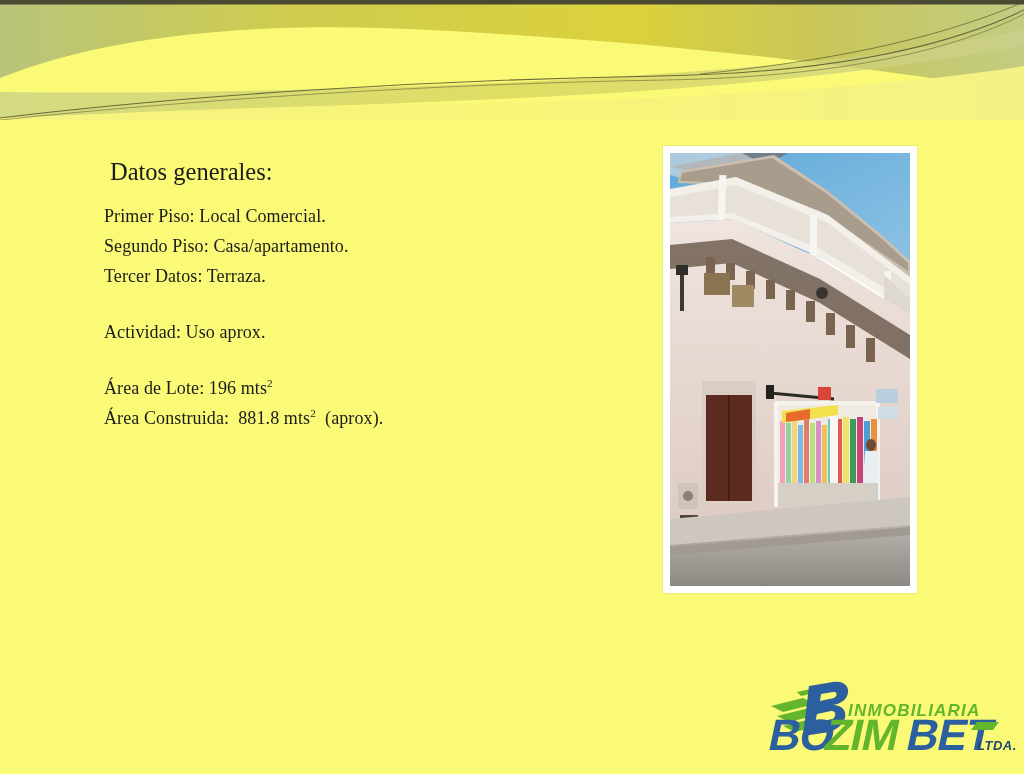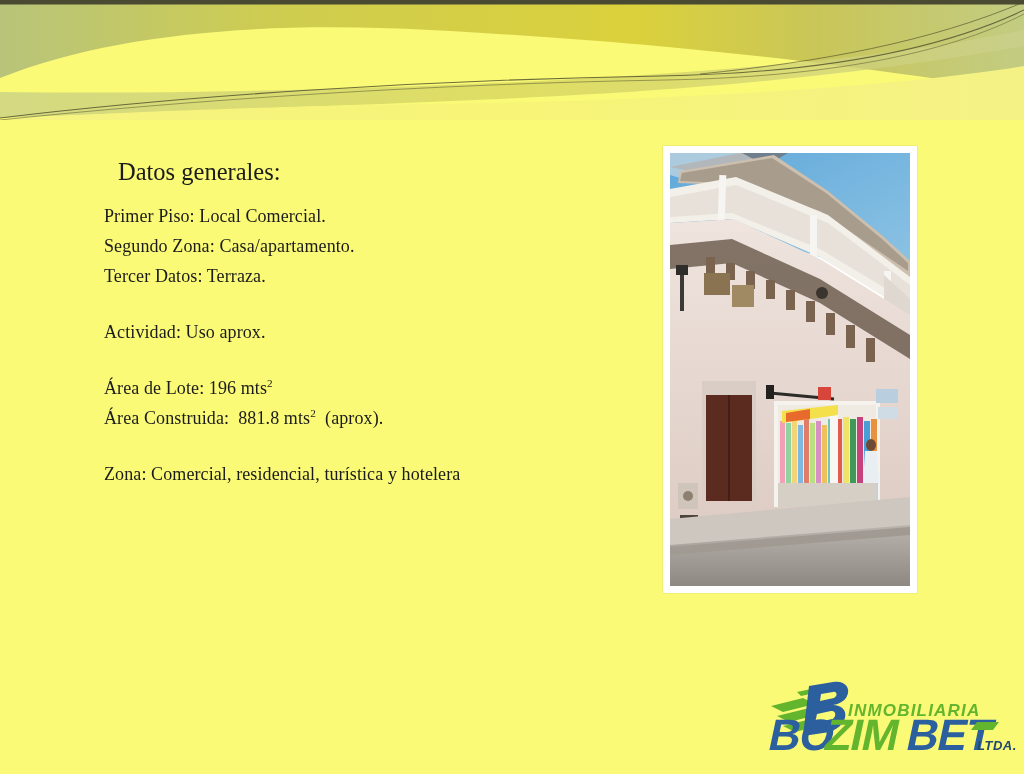--- a/index.html
+++ b/index.html
@@ -41,21 +41,21 @@
   }
   .para {
     font-size: 18px;
     line-height: 30px;
     letter-spacing: 0.1px;
     white-space: pre;
   }
   #heading {
     font-size: 24.5px;
     line-height: 30px;
-    margin-left: 14px;
+    margin-left: 6px;
     margin-bottom: 14px;
   }
   .gap-md { height: 26px; }
   sup.m2 {
     font-size: 0.62em;
     vertical-align: super;
     line-height: 0;
   }
 
   
@@ -129,36 +129,35 @@
 
       <rect x="0" y="0" width="1024" height="4.5" fill="#4a4a33"></rect>
     </svg>
   </div>
 
   <div id="text-block">
 
     <div id="heading">Datos generales:</div>
 
     <div class="para">Primer Piso: Local Comercial.</div>
-    <div class="para">Segundo Zona: Casa/apartamento.</div>
+    <div class="para">Segundo Piso: Casa/apartamento.</div>
     <div class="para">Tercer Datos: Terraza.</div>
 
     <div class="gap-md"></div>
 
     <div class="para">Actividad: Uso aprox.</div>
 
     <div class="gap-md"></div>
 
     <div class="para"><span>Área de Lote: 196 mts</span><sup class="m2">2</sup></div>
 
     <div class="para"><span>Área Construida:  881.8 mts</span><sup class="m2">2</sup><span>  (aprox).</span></div>
 
     <div class="gap-md"></div>
 
-    <div class="para">Zona: Comercial, residencial, turística y hotelera</div>
   </div>
 
   <div id="photo-frame">
     <div id="photo">
       <svg width="240" height="433" viewBox="0 0 240 433" xmlns="http://www.w3.org/2000/svg">
         <defs>
           <linearGradient id="sky" x1="0" y1="0" x2="0.3" y2="1">
             <stop offset="0" stop-color="#5fa8da"></stop>
             <stop offset="0.55" stop-color="#8fc4e4"></stop>
             <stop offset="1" stop-color="#cfe2ee"></stop>

